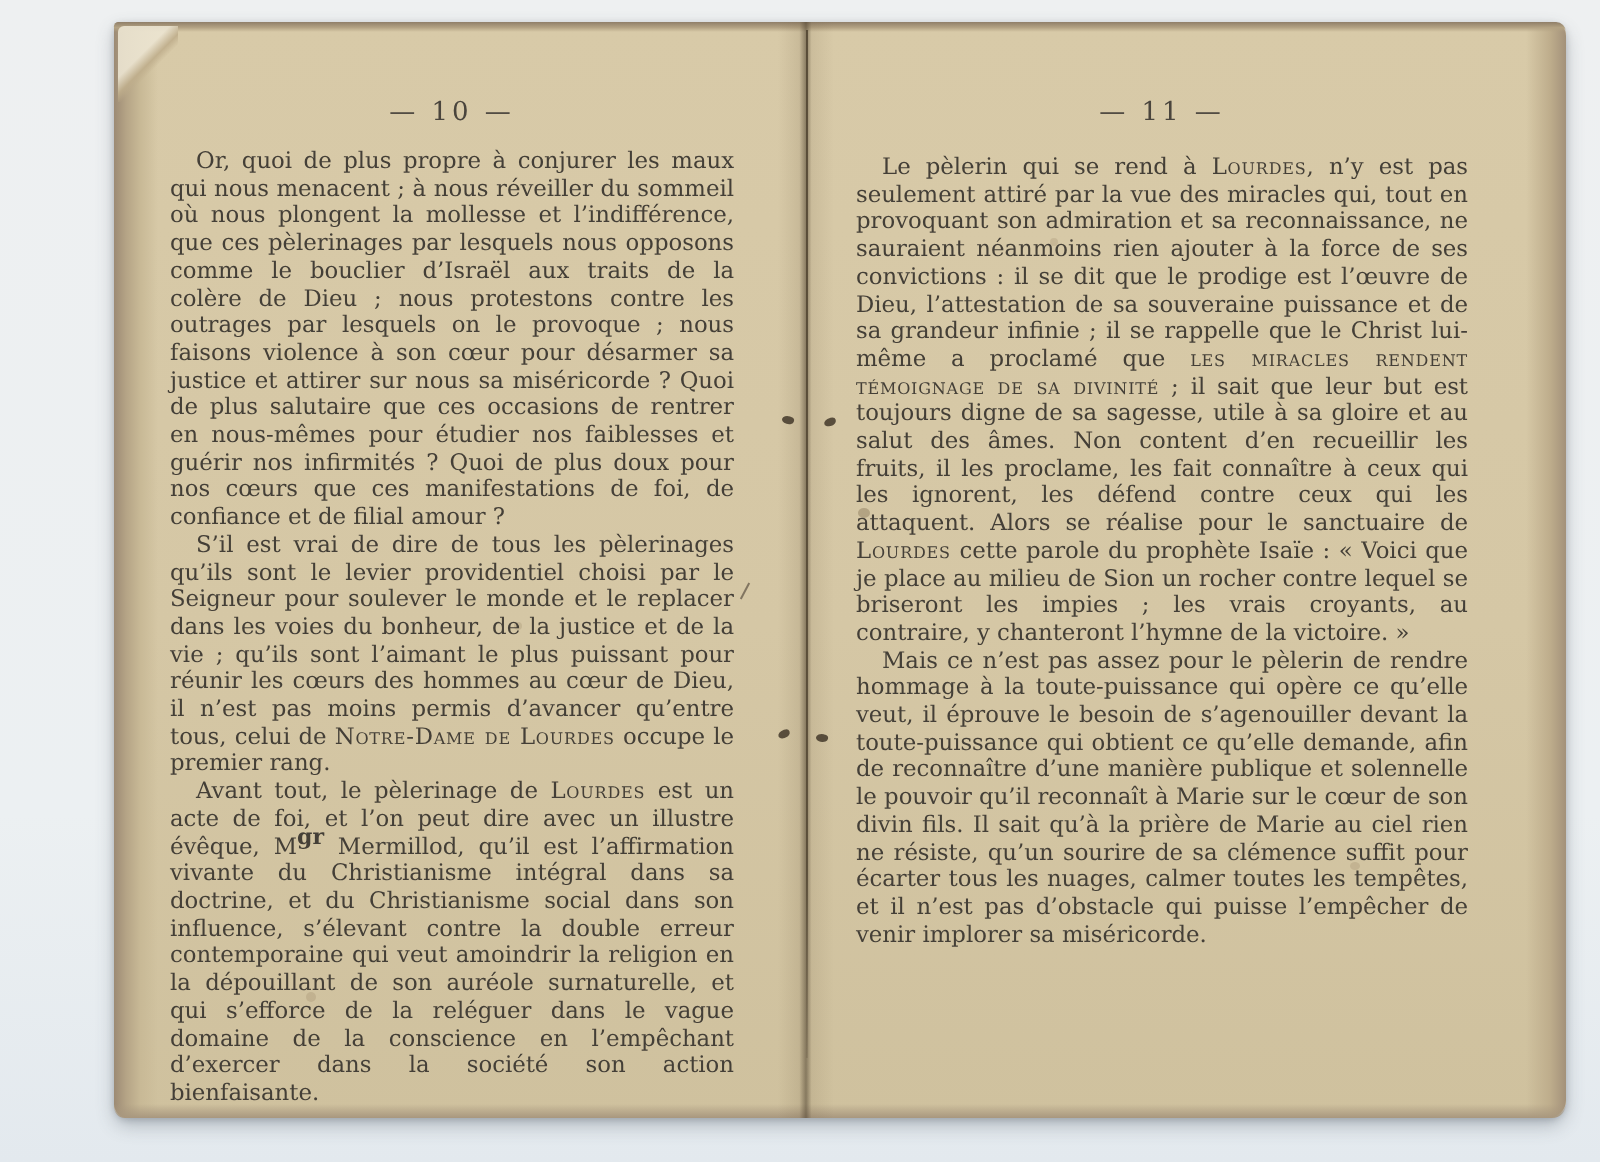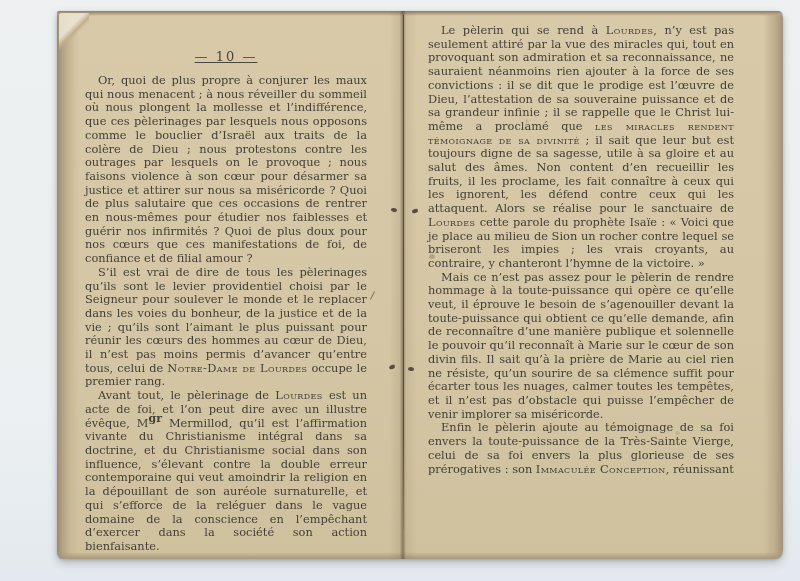--- a/index.html
+++ b/index.html
@@ -73,21 +73,21 @@
   .sp3 { left: 468px; top: 108px; width: 4px; height: 4px; }
   .sp4 { left: 618px; top: 420px; width: 5px; height: 4px; }
   .sp5 { left: 200px; top: 300px; width: 4px; height: 4px; }
 
   .page { position: absolute; top: 0; height: 100%; color: #44403a; }
   .page-left  { left: 28px;  width: 282px; }
   .page-right { left: 371px; width: 306px; }
 
   .page-header {
     margin-top: 38px; text-align: center;
-    font-size: 13px; letter-spacing: 2px; color: #4a453d; text-decoration: underline;
+    font-size: 13px; letter-spacing: 2px; color: #4a453d;
   }
   .page-body {
     margin-top: 10px;
     font-size: 11.4px; line-height: 13.7px;
     text-align: justify; hyphens: auto;
     color: #443f37;
   }
   .page-right .page-body { margin-top: 13px; }
   .para { margin: 0; }
   .ind { text-indent: 13px; }
@@ -123,20 +123,20 @@
     <div class="page page-left">
       <div class="page-header">— 10 —</div>
       <div class="page-body" id="left-body">
           <p class="para ind"><span>Or, quoi de plus propre à conjurer les maux qui nous menacent ; à nous réveiller du sommeil où nous plongent la mollesse et l’indifférence, que ces pèlerinages par lesquels nous opposons comme le bouclier d’Israël aux traits de la colère de Dieu ; nous protestons contre les outrages par lesquels on le provoque ; nous faisons violence à son cœur pour désarmer sa justice et attirer sur nous sa miséricorde ? Quoi de plus salutaire que ces occasions de rentrer en nous-mêmes pour étudier nos faiblesses et guérir nos infirmités ? Quoi de plus doux pour nos cœurs que ces manifestations de foi, de confiance et de filial amour ?</span></p>
           <p class="para ind"><span>S’il est vrai de dire de tous les pèlerinages qu’ils sont le levier providentiel choisi par le Seigneur pour soulever le monde et le replacer dans les voies du bonheur, de la justice et de la vie ; qu’ils sont l’aimant le plus puissant pour réunir les cœurs des hommes au cœur de Dieu, il n’est pas moins permis d’avancer qu’entre tous, celui de </span><span class="sc">Notre-Dame de Lourdes</span><span> occupe le premier rang.</span></p>
           <p class="para ind"><span>Avant tout, le pèlerinage de </span><span class="sc">Lourdes</span><span> est un acte de foi, et l’on peut dire avec un illustre évêque, M</span><span class="sup">gr</span><span> Mermillod, qu’il est l’affirmation vivante du Christianisme intégral dans sa doctrine, et du Christianisme social dans son influence, s’élevant contre la double erreur contemporaine qui veut amoindrir la religion en la dépouillant de son auréole surnaturelle, et qui s’efforce de la reléguer dans le vague domaine de la conscience en l’empêchant d’exercer dans la société son action bienfaisante.</span></p>
         </div>
     </div>
 
     <div class="page page-right">
+      <div class="page-header">— 11 —</div>
       <div class="page-body" id="right-body">
           <p class="para ind"><span>Le pèlerin qui se rend à </span><span class="sc">Lourdes</span><span>, n’y est pas seulement attiré par la vue des miracles qui, tout en provoquant son admiration et sa reconnaissance, ne sauraient néanmoins rien ajouter à la force de ses convictions : il se dit que le prodige est l’œuvre de Dieu, l’attestation de sa souveraine puissance et de sa grandeur infinie ; il se rappelle que le Christ lui-même a proclamé que </span><span class="sc">les miracles rendent témoignage de sa divinité</span><span> ; il sait que leur but est toujours digne de sa sagesse, utile à sa gloire et au salut des âmes. Non content d’en recueillir les fruits, il les proclame, les fait connaître à ceux qui les ignorent, les défend contre ceux qui les attaquent. Alors se réalise pour le sanctuaire de </span><span class="sc">Lourdes</span><span> cette parole du prophète Isaïe : « </span><span class="it">Voici que je place au milieu de Sion un rocher contre lequel se briseront les impies ; les vrais croyants, au contraire, y chanteront l’hymne de la victoire.</span><span> »</span></p>
           <p class="para ind"><span>Mais ce n’est pas assez pour le pèlerin de rendre hommage à la toute-puissance qui opère ce qu’elle veut, il éprouve le besoin de s’agenouiller devant la toute-puissance qui obtient ce qu’elle demande, afin de reconnaître d’une manière publique et solennelle le pouvoir qu’il reconnaît à Marie sur le cœur de son divin fils. Il sait qu’à la prière de Marie au ciel rien ne résiste, qu’un sourire de sa clémence suffit pour écarter tous les nuages, calmer toutes les tempêtes, et il n’est pas d’obstacle qui puisse l’empêcher de venir implorer sa miséricorde.</span></p>
-          <p class="para ind"><span>Enfin le pèlerin ajoute au témoignage de sa foi envers la toute-puissance de la Très-Sainte Vierge, celui de sa foi envers la plus glorieuse de ses prérogatives : son </span><span class="sc">Immaculée Conception</span><span>, réunissant</span></p>
         </div>
     </div>
   </div>
 </div>
 
 </body></html>

